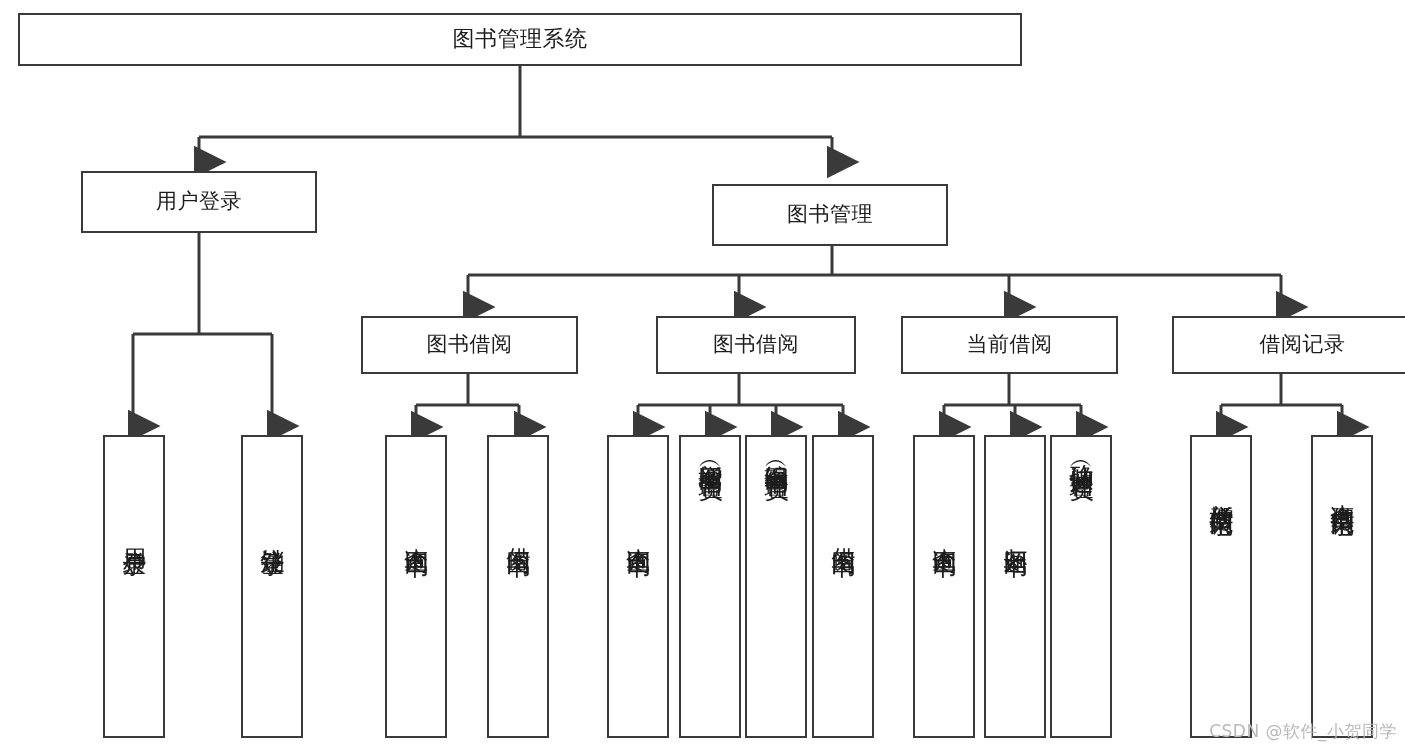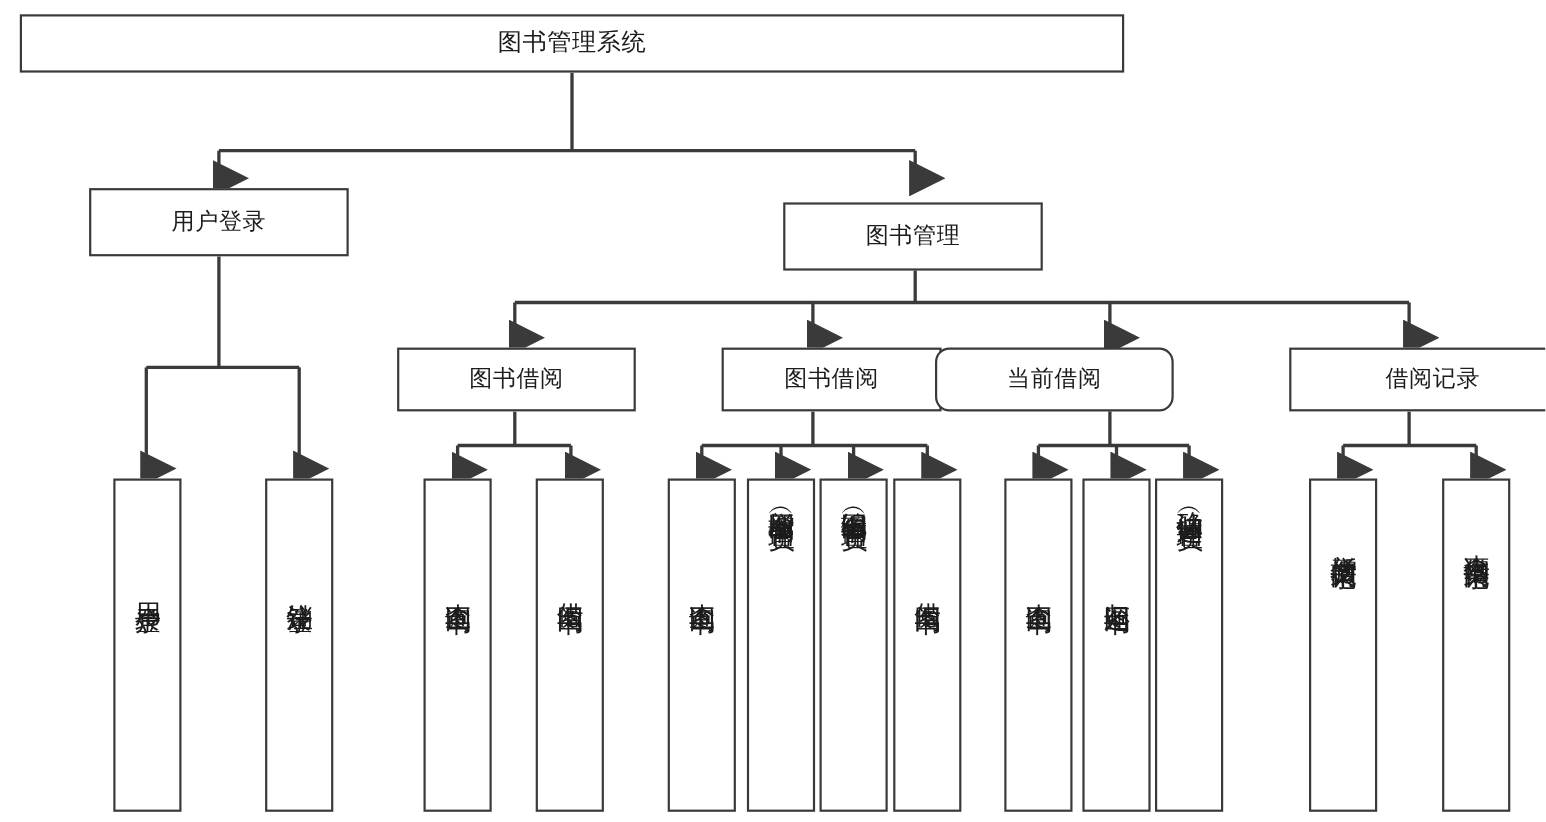--- a/index.html
+++ b/index.html
@@ -134,21 +134,21 @@
   <div class="node h" style="left: 712px; top: 184px; width: 236px; height: 62px;">
     <span>图书管理</span>
   </div>
 
   <div class="node h" style="left: 361px; top: 316px; width: 217px; height: 58px;">
     <span>图书借阅</span>
   </div>
   <div class="node h" style="left: 656px; top: 316px; width: 200px; height: 58px;">
     <span>图书借阅</span>
   </div>
-  <div class="node h" style="left: 850px; top: 316px; width: 217px; height: 58px; border-radius: 13px;">
+  <div class="node h" style="left: 901px; top: 316px; width: 217px; height: 58px;">
     <span>当前借阅</span>
   </div>
   <div class="node h" style="left: 1172px; top: 316px; width: 261px; height: 58px;">
     <span>借阅记录</span>
   </div>
 
   <div class="node v" style="left: 103px; top: 435px; width: 62px; height: 303px; padding-top: 92px;">
     <span class="vtext">用户登录</span>
   </div>
   <div class="node v" style="left: 241px; top: 435px; width: 62px; height: 303px; padding-top: 92px;">
@@ -181,13 +181,14 @@
   <div class="node v" style="left: 1050px; top: 435px; width: 62px; height: 303px; padding-top: 8px;">
     <span class="vtext">确认归还（管理员）</span>
   </div>
   <div class="node v" style="left: 1190px; top: 435px; width: 62px; height: 303px; padding-top: 48px;">
     <span class="vtext">新增借阅记录</span>
   </div>
   <div class="node v" style="left: 1311px; top: 435px; width: 62px; height: 303px; padding-top: 48px;">
     <span class="vtext">查询借阅记录</span>
   </div>
 
+  <div class="watermark">CSDN @软件_小贺同学</div>
 </div>
 
 </body></html>

